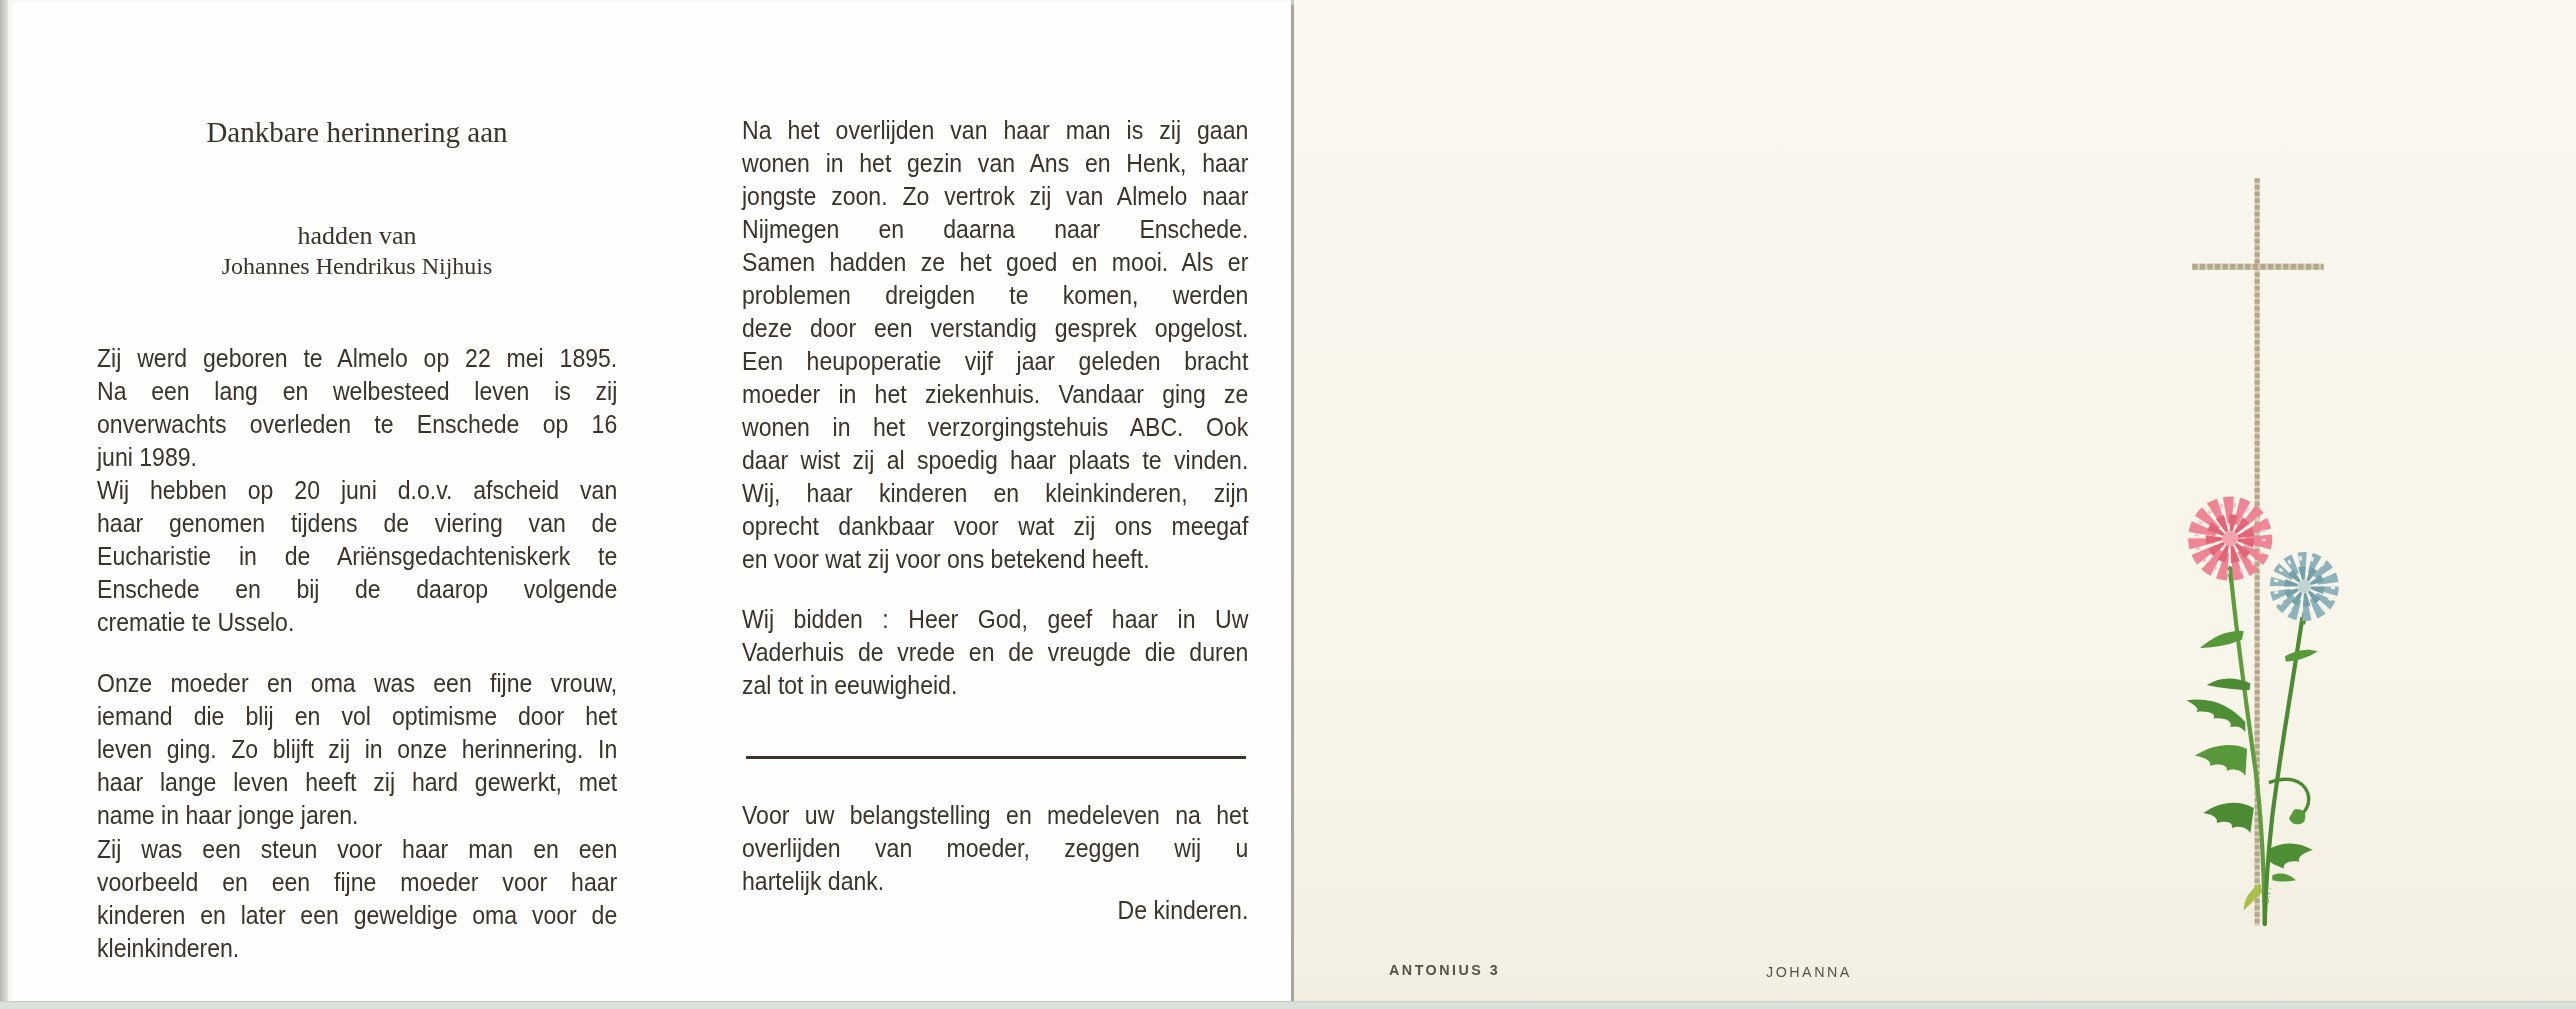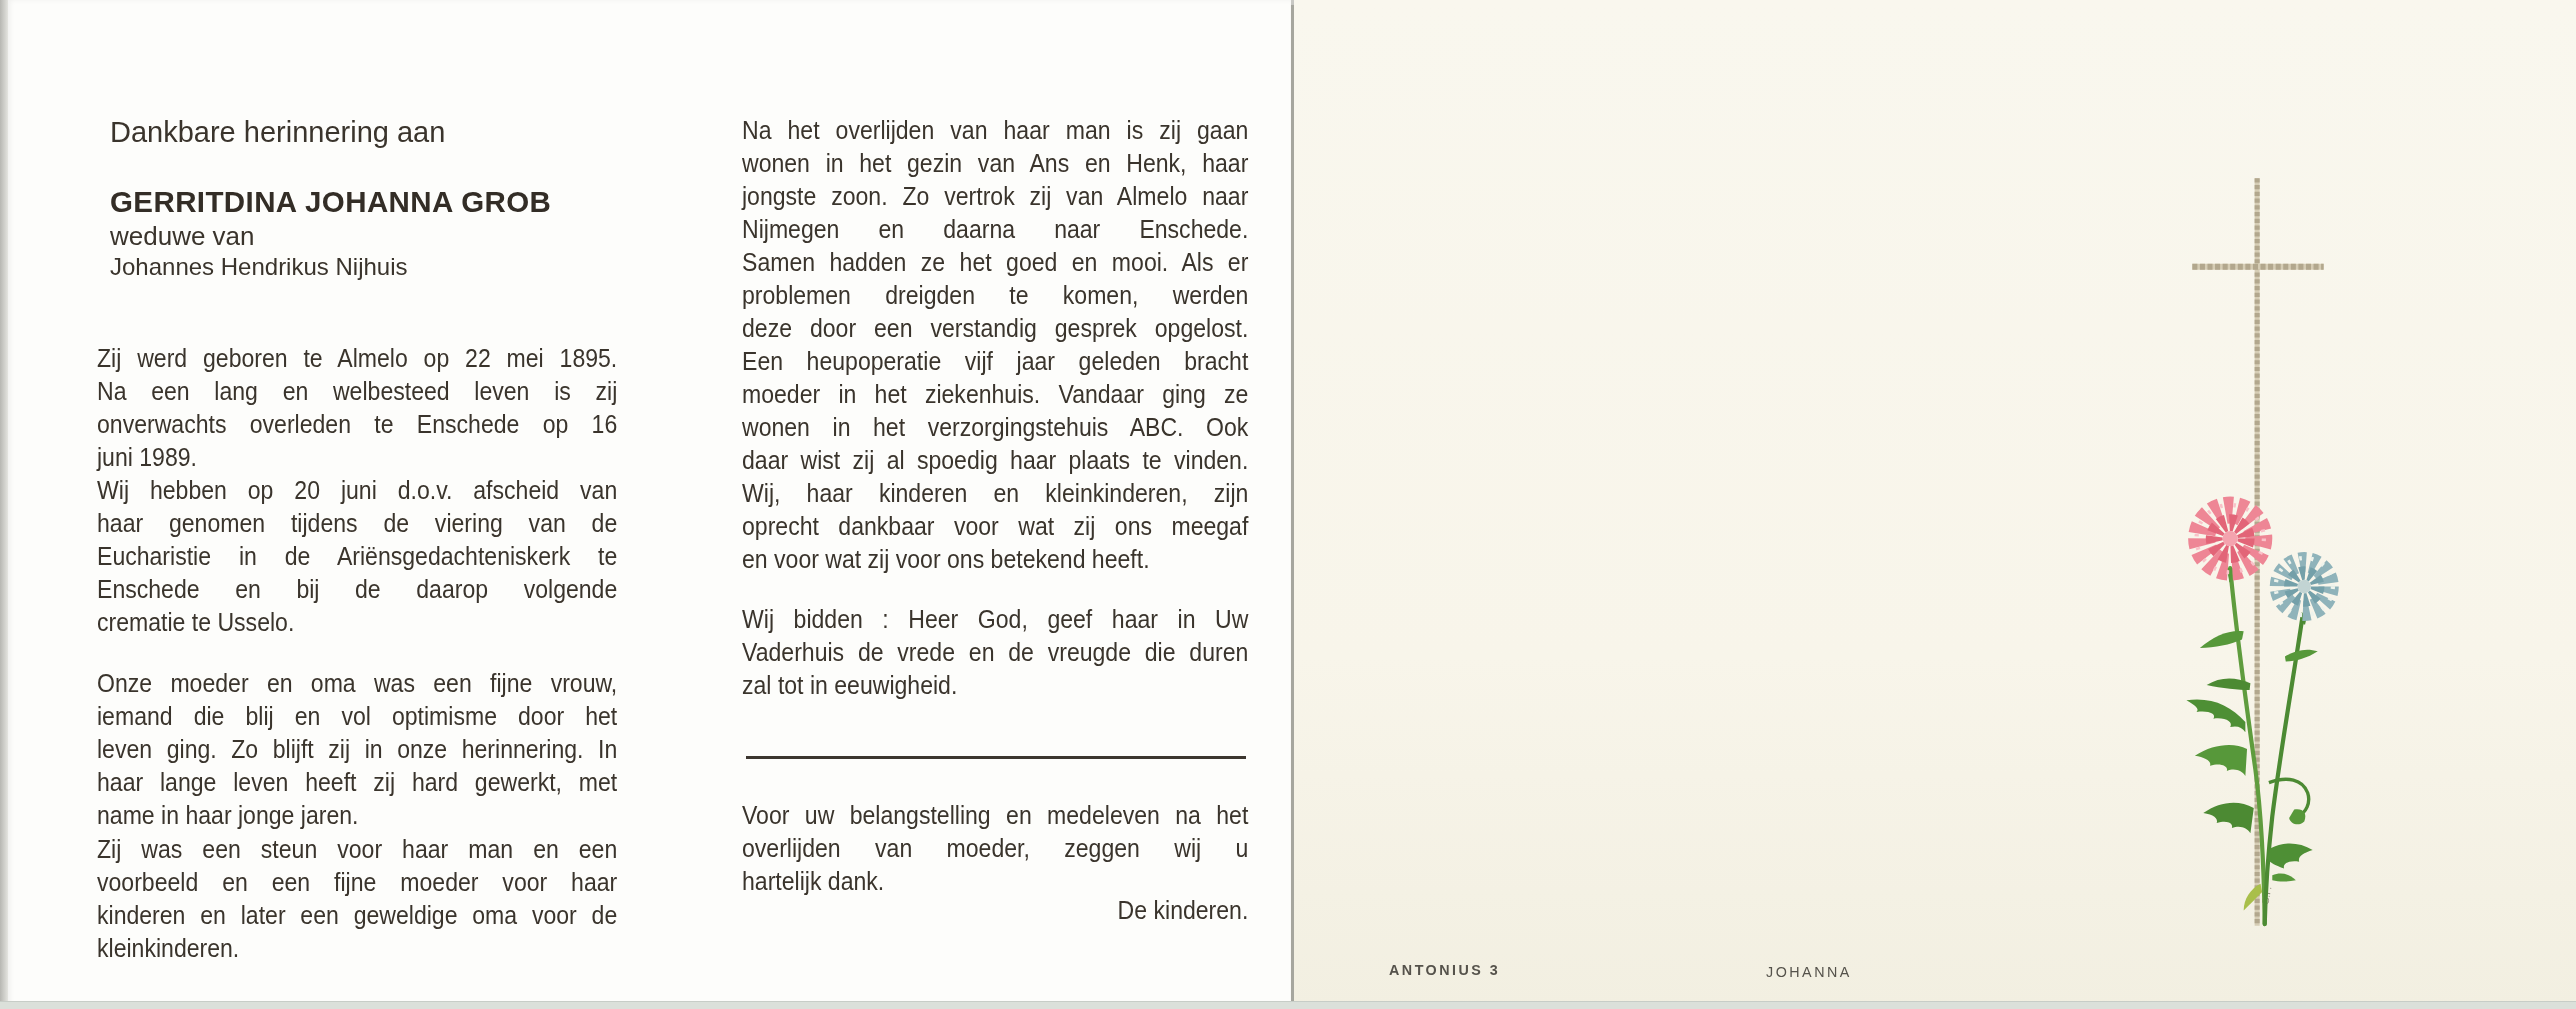--- a/index.html
+++ b/index.html
@@ -27,21 +27,21 @@
   .fold-line {
     position:absolute; left:1291px; top:5px; width:3.4px; height:1005px;
     background:#a6a69e; box-shadow:1.7px 0 3.4px rgba(0,0,0,0.10);
   }
   .page-right {
     position:absolute; left:1294px; top:0; width:1282px; height:1010px;
     background:linear-gradient(180deg,#f9f7ee 0%,#f8f5ea 65%,#f2efe1 100%);
   }
   
   .txt { color:#3a342c; }
-  .title-line { position:absolute; left:110px; width:520px; color:#3a342c; }
+  .title-line { position:absolute; left:97px; width:520px; text-align:center; color:#3a342c;font-family:Liberation Serif, serif; }
   .t-title   { top:116px; font-size:29px; }
   .t-name    { top:185px; font-size:29.5px; font-weight:bold; letter-spacing:0.4px; color:#332d26; }
   .t-rel     { top:221px; font-size:26px; }
   .t-spouse  { top:253px; font-size:24px; }
   
   .textcol {
     position:absolute; color:#3a342c; font-size:26.5px; line-height:33px;
     transform:scaleX(0.87); transform-origin:0 0;
   }
   .col1 { left:97px; width:598px; }
@@ -72,22 +72,21 @@
 </head>
 <body>
 
 <div class="screen">
 
   <div class="left-edge-strip"></div>
 
   <div class="page-left"></div>
 
   <div class="title-line t-title txt">Dankbare herinnering aan</div>
-  <div class="title-line t-name txt">GERRITDINA JOHANNA GROB</div>
-  <div class="title-line t-rel txt">weduwe van</div>
+  <div class="title-line t-rel txt">hadden van</div>
   <div class="title-line t-spouse txt">Johannes Hendrikus Nijhuis</div>
 
   <div class="textcol col1" style="top:342px">
       <div class="line">Zij werd geboren te Almelo op 22 mei 1895.</div>
       <div class="line">Na een lang en welbesteed leven is zij</div>
       <div class="line">onverwachts overleden te Enschede op 16</div>
       <div class="line last">juni 1989.</div>
     </div>
   <div class="textcol col1" style="top:474px">
       <div class="line">Wij hebben op 20 juni d.o.v. afscheid van</div>

